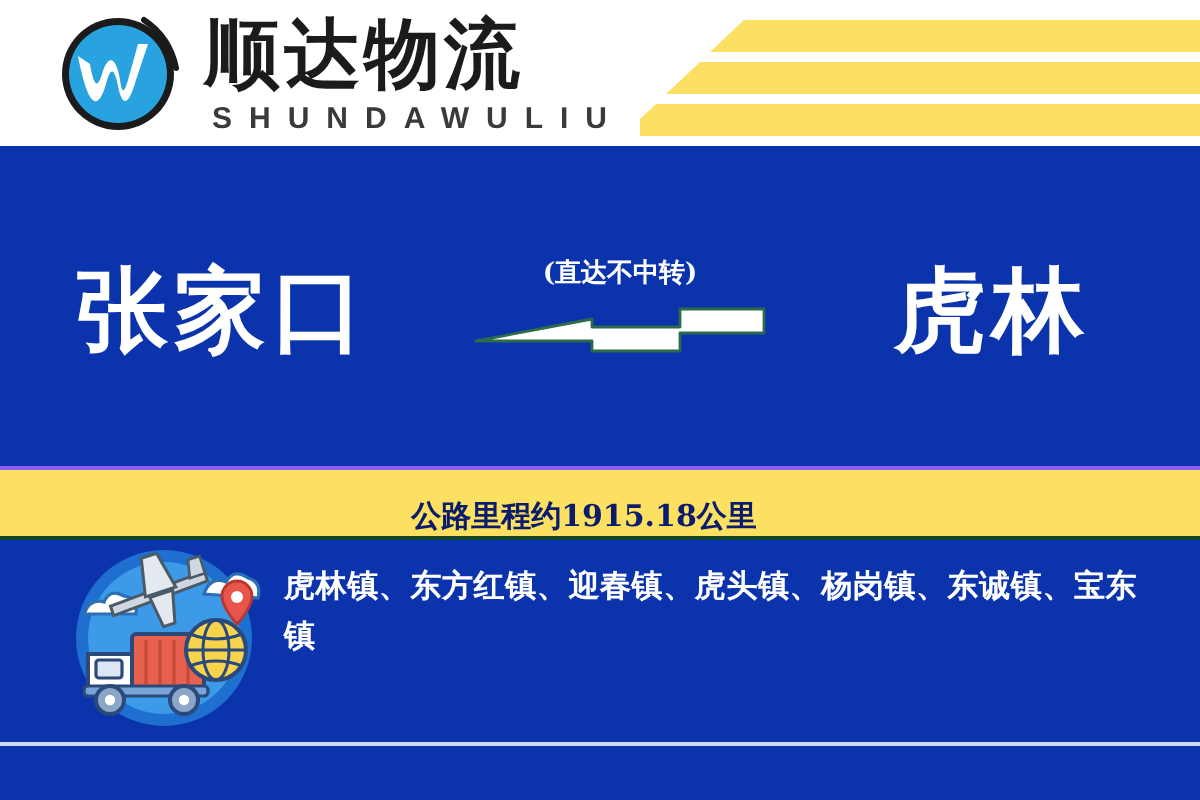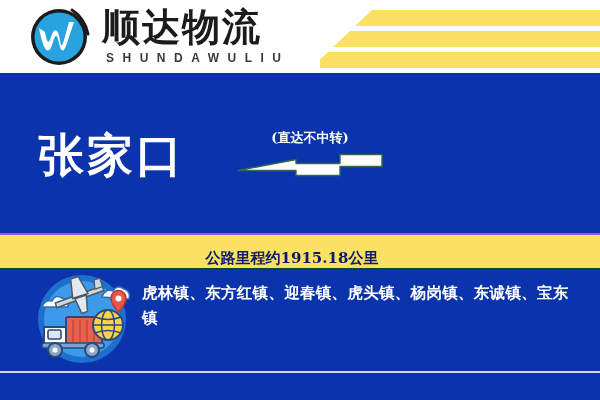--- a/index.html
+++ b/index.html
@@ -50,21 +50,21 @@
     font-size: 38px;
     line-height: 42px;
     letter-spacing: 2px;
     color: #1b1b1b;
     white-space: nowrap;
   }
   .brand-en {
     margin-top: 3px;
     font-family: "Liberation Sans", sans-serif;
     font-weight: 700;
-    font-size: 12px;
+    font-size: 15px;
     letter-spacing: 8.5px;
     color: #3a3a3a;
     white-space: nowrap;
     text-align: right;
     padding-left: 4px;
   }
   .stripes {
     position: absolute;
     right: 0; top: 0;
     width: 280px;
@@ -224,20 +224,21 @@
 
     <div class="mid">
       <div class="mid-top">(直达不中转)</div>
       <div class="arrow-box">
         <svg width="148" height="30" viewBox="0 0 148 30">
           <polygon points="146,4 104,4 104,13 60,13 60,9 2,20 60,20 60,25 104,25 104,16 146,16" fill="#ffffff" stroke="#2e6b4a" stroke-width="1.4" stroke-linejoin="round"></polygon>
         </svg>
       </div>
     </div>
 
+    <div class="city city-dest">虎林</div>
   </div>
 
   <div class="yellowbar">
     <div class="yellowbar-inner">
       <span class="yb-text">公路里程约1915.18公里</span>
       <span class="yb-gap"></span>
     </div>
   </div>
 
   <div class="bottom">

